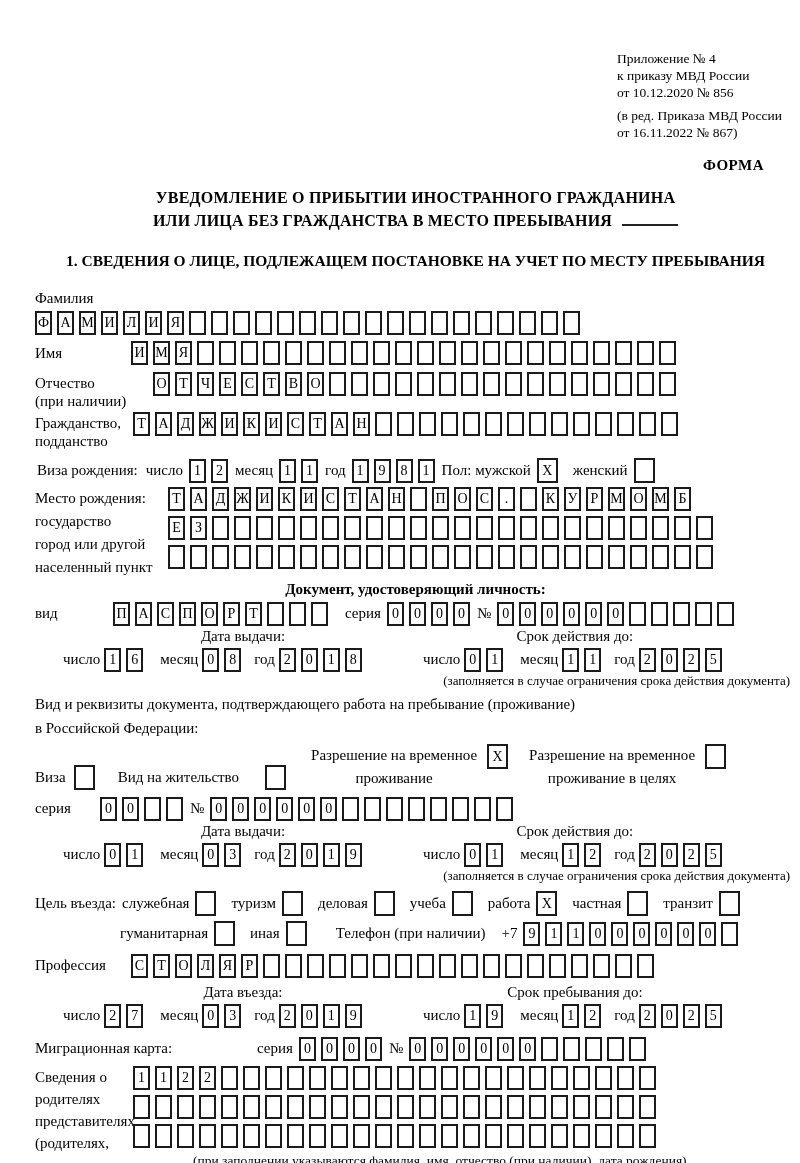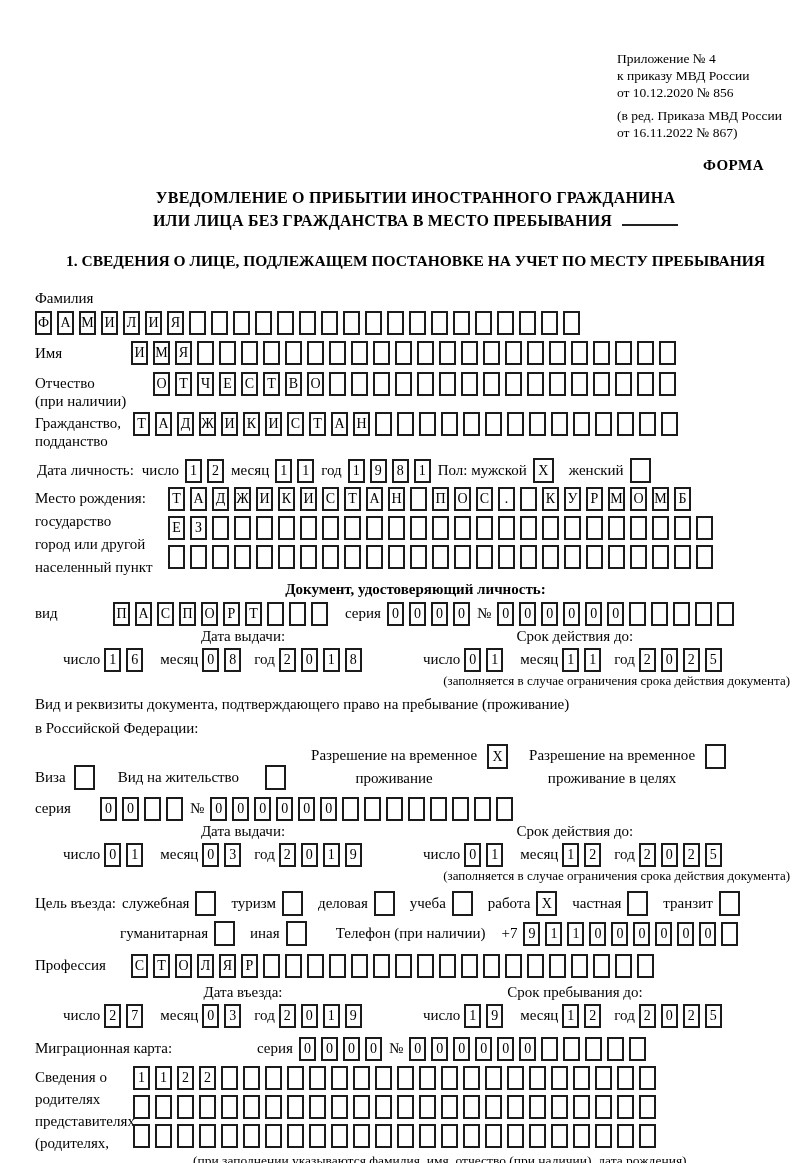--- a/index.html
+++ b/index.html
@@ -209,21 +209,21 @@
         <span class="cell"></span>
         <span class="cell"></span>
         <span class="cell"></span>
         <span class="cell"></span>
         <span class="cell"></span>
         <span class="cell"></span>
       </div>
   </div>
 
   <div class="frow" style="margin-top:8px;align-items:center;">
-    <div class="inlbl">Дата личность:</div>
+    <div class="inlbl">Виза рождения:</div>
     <div class="inlbl">число</div>
     <div class="cells">
         <span class="cell">1</span>
         <span class="cell">2</span>
       </div>
     <div class="inlbl">месяц</div>
     <div class="cells">
         <span class="cell">1</span>
         <span class="cell">1</span>
       </div>
@@ -415,21 +415,21 @@
             <span class="cell">2</span>
             <span class="cell">0</span>
             <span class="cell">2</span>
             <span class="cell">5</span>
           </span>
       </div>
     </div>
   </div>
   <div class="date-note">(заполняется в случае ограничения срока действия документа)</div>
 
-  <div class="intro">Вид и реквизиты документа, подтверждающего право на пребывание (проживание)</div>
+  <div class="intro">Вид и реквизиты документа, подтверждающего работа на пребывание (проживание)</div>
   <div class="intro" style="margin-top:0;">в Российской Федерации:</div>
 
   <div class="visa-row">
     <div class="opt">
       <span class="olabel">Виза</span>
       <span class="cells cbox">
           <span class="cell"></span>
         </span>
     </div>
     <div class="opt" style="margin-left:18px;">

